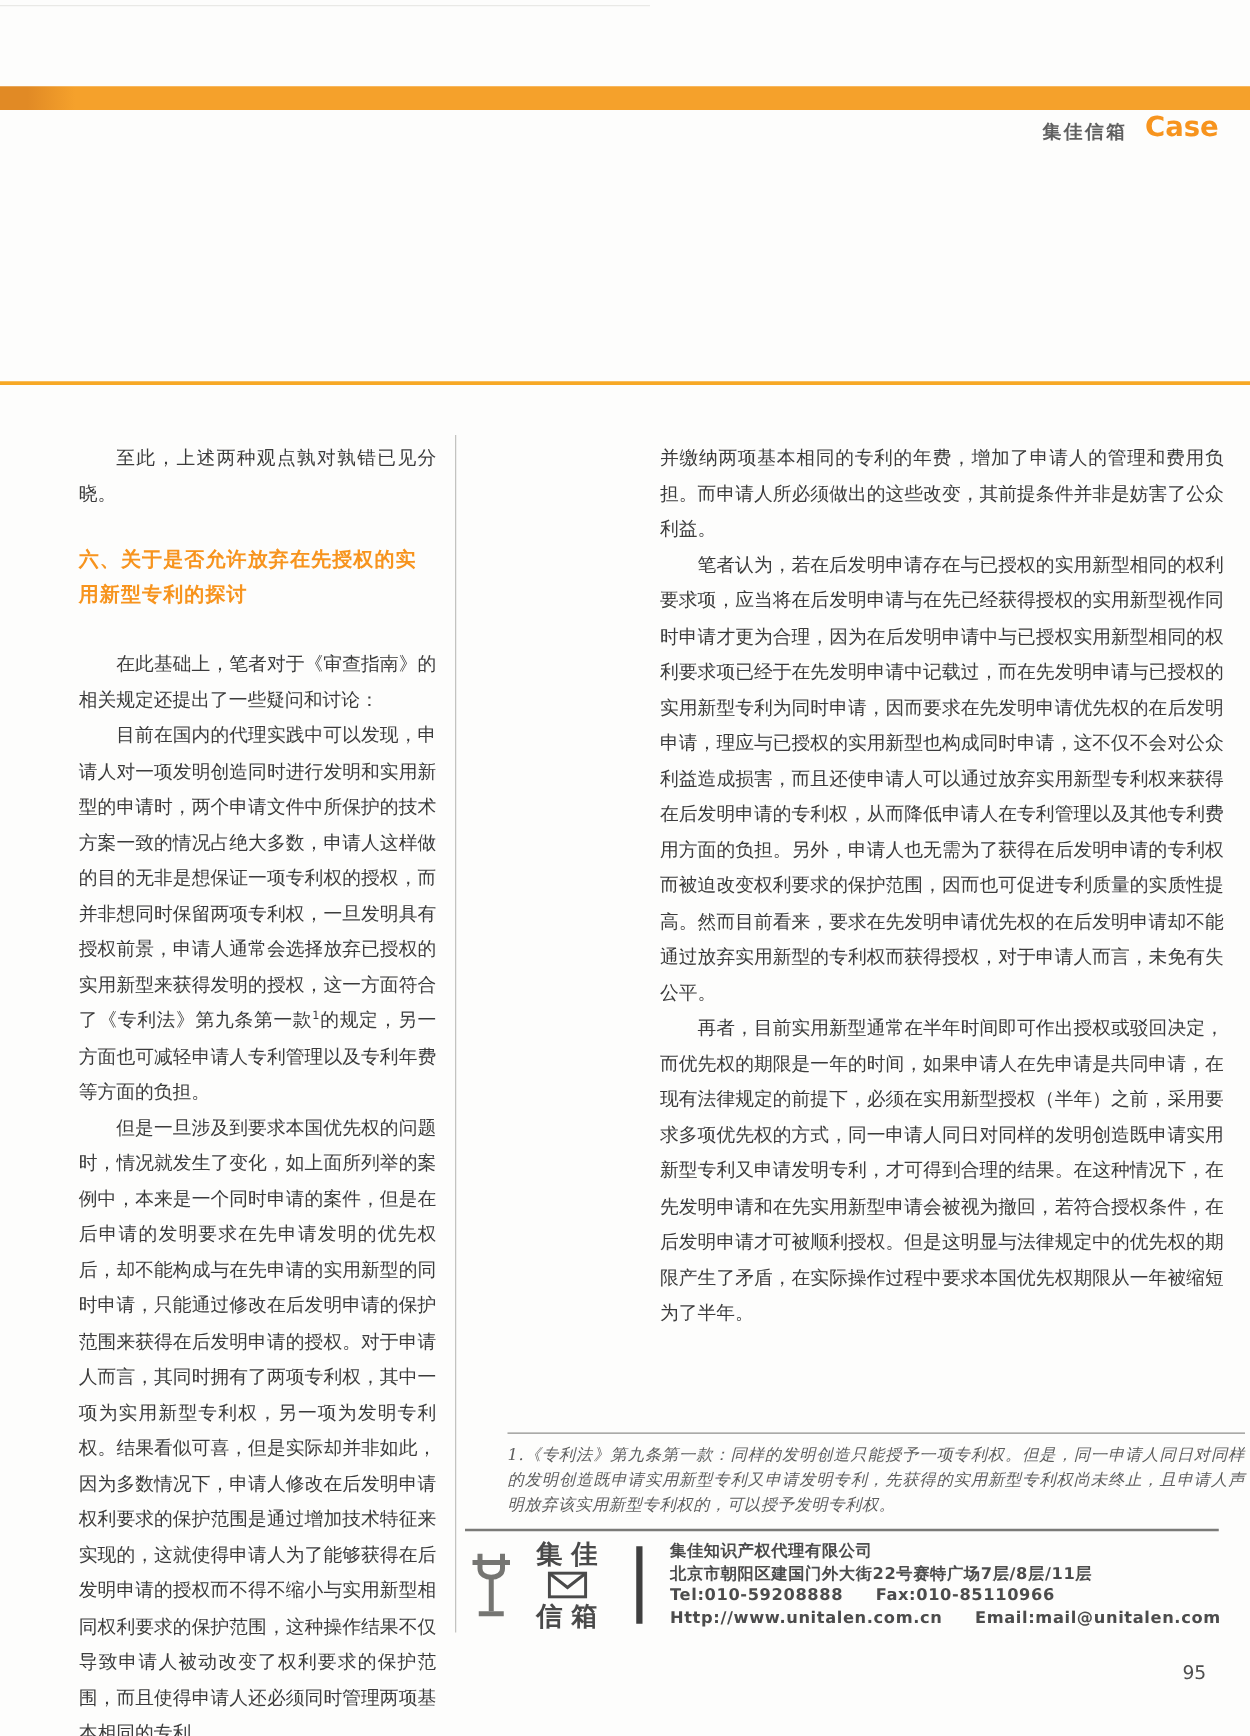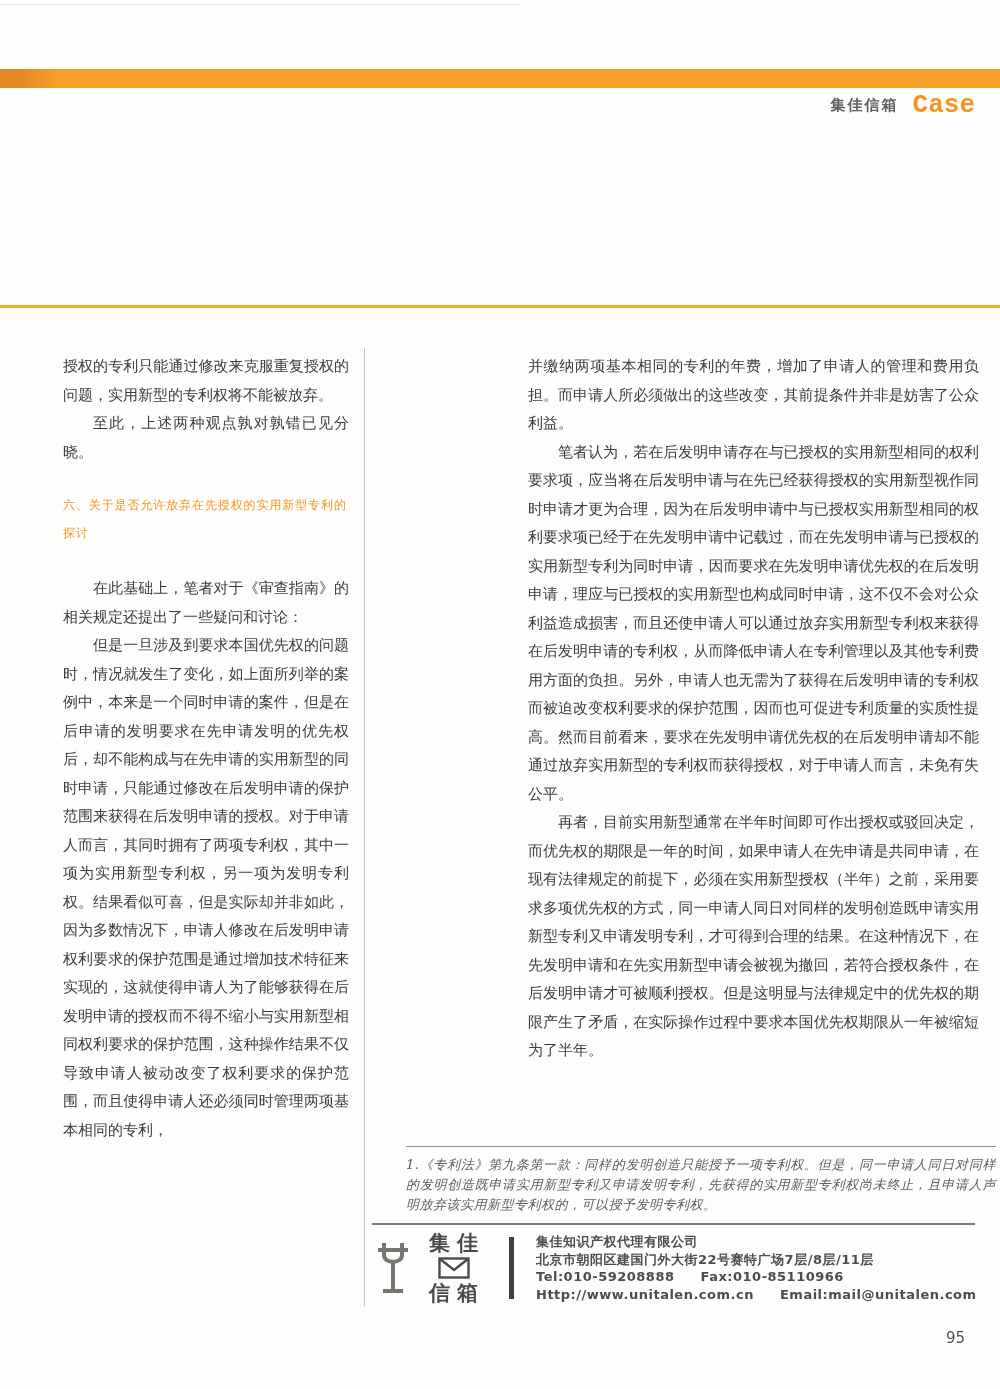--- a/index.html
+++ b/index.html
@@ -17,40 +17,40 @@
   .orange-bar{
     position:absolute;top:69px;left:0;width:1000px;height:19px;
     background:linear-gradient(to right,#e18a25 0px,#e18a25 22px,#f5a12b 60px,#f5a12b 100%);
   }
   .orange-rule{
     position:absolute;top:305px;left:0;width:1000px;height:3px;
     background:#f7a825;
   }
   .header-right{
     position:absolute;top:90px;right:25px;
-    display:flex;align-items:center;
+    display:flex;align-items:flex-end;
   }
   .cat-cn{font-size:15px;color:#5f5f5f;letter-spacing:2px;margin-right:14px;font-weight:bold;}
-  .cat-en{font-size:26px;font-weight:bold;color:#f7941e;letter-spacing:0;font-family:Liberation Mono, monospace;}
+  .cat-en{font-size:22px;font-weight:bold;color:#f7941e;letter-spacing:0;}
   .col-divider{
     position:absolute;left:364px;top:348px;width:1px;height:958px;
     background:#c3c3c0;
   }
   .col{position:absolute;top:352px;}
   .col-left{left:63px;width:286px;}
   .col-right{left:528px;width:451px;}
   .body-p{
     margin:0;font-size:15px;line-height:28.5px;color:#3b3b3b;
     text-align:justify;text-justify:inter-ideograph;
   }
   .indent{text-indent:2em;}
   .section-heading{
     margin:25px 0 27px 0;
-    font-size:12px;letter-spacing:0.9px;line-height:28px;
-    color:#f7941e;font-weight:normal;
+    font-size:16px;letter-spacing:0.9px;line-height:28px;
+    color:#f7941e;font-weight:bold;
   }
   .fn-ref{font-size:9px;color:#3b3b3b;vertical-align:super;line-height:0;}
   .end-badge{
     display:inline-block;margin-left:6px;
     background:#e3344a;color:#ffffff;
     font-size:10px;font-weight:bold;letter-spacing:1px;
     line-height:13px;padding:0 3px;border-radius:2px;
     vertical-align:2px;
   }
   .footnote-block{
@@ -104,24 +104,24 @@
 
   <div class="header-right">
     <span class="cat-cn">集佳信箱</span>
     <span class="cat-en">Case</span>
   </div>
 
   <div class="orange-rule"></div>
   <div class="col-divider"></div>
 
   <div class="col col-left">
-    <p class="body-p">授权的专利只能通过修改来克服重复授权的问题，实用新型的专利权将不能被放弃。</p>
     <p class="body-p indent">至此，上述两种观点孰对孰错已见分晓。</p>
     <h2 class="section-heading">六、关于是否允许放弃在先授权的实用新型专利的探讨</h2>
     <p class="body-p indent">在此基础上，笔者对于《审查指南》的相关规定还提出了一些疑问和讨论：</p>
+    <p class="body-p indent"><span>目前在国内的代理实践中可以发现，申请人对一项发明创造同时进行发明和实用新型的申请时，两个申请文件中所保护的技术方案一致的情况占绝大多数，申请人这样做的目的无非是想保证一项专利权的授权，而并非想同时保留两项专利权，一旦发明具有授权前景，申请人通常会选择放弃已授权的实用新型来获得发明的授权，这一方面符合了《专利法》第九条第一款</span><sup class="fn-ref">1</sup><span>的规定，另一方面也可减轻申请人专利管理以及专利年费等方面的负担。</span></p>
     <p class="body-p indent">但是一旦涉及到要求本国优先权的问题时，情况就发生了变化，如上面所列举的案例中，本来是一个同时申请的案件，但是在后申请的发明要求在先申请发明的优先权后，却不能构成与在先申请的实用新型的同时申请，只能通过修改在后发明申请的保护范围来获得在后发明申请的授权。对于申请人而言，其同时拥有了两项专利权，其中一项为实用新型专利权，另一项为发明专利权。结果看似可喜，但是实际却并非如此，因为多数情况下，申请人修改在后发明申请权利要求的保护范围是通过增加技术特征来实现的，这就使得申请人为了能够获得在后发明申请的授权而不得不缩小与实用新型相同权利要求的保护范围，这种操作结果不仅导致申请人被动改变了权利要求的保护范围，而且使得申请人还必须同时管理两项基本相同的专利，</p>
   </div>
 
   <div class="col col-right">
     <p class="body-p">并缴纳两项基本相同的专利的年费，增加了申请人的管理和费用负担。而申请人所必须做出的这些改变，其前提条件并非是妨害了公众利益。</p>
     <p class="body-p indent">笔者认为，若在后发明申请存在与已授权的实用新型相同的权利要求项，应当将在后发明申请与在先已经获得授权的实用新型视作同时申请才更为合理，因为在后发明申请中与已授权实用新型相同的权利要求项已经于在先发明申请中记载过，而在先发明申请与已授权的实用新型专利为同时申请，因而要求在先发明申请优先权的在后发明申请，理应与已授权的实用新型也构成同时申请，这不仅不会对公众利益造成损害，而且还使申请人可以通过放弃实用新型专利权来获得在后发明申请的专利权，从而降低申请人在专利管理以及其他专利费用方面的负担。另外，申请人也无需为了获得在后发明申请的专利权而被迫改变权利要求的保护范围，因而也可促进专利质量的实质性提高。然而目前看来，要求在先发明申请优先权的在后发明申请却不能通过放弃实用新型的专利权而获得授权，对于申请人而言，未免有失公平。</p>
     <p class="body-p indent">再者，目前实用新型通常在半年时间即可作出授权或驳回决定，而优先权的期限是一年的时间，如果申请人在先申请是共同申请，在现有法律规定的前提下，必须在实用新型授权（半年）之前，采用要求多项优先权的方式，同一申请人同日对同样的发明创造既申请实用新型专利又申请发明专利，才可得到合理的结果。在这种情况下，在先发明申请和在先实用新型申请会被视为撤回，若符合授权条件，在后发明申请才可被顺利授权。但是这明显与法律规定中的优先权的期限产生了矛盾，在实际操作过程中要求本国优先权期限从一年被缩短为了半年。</p>
   </div>
 
   <div class="footnote-block">

